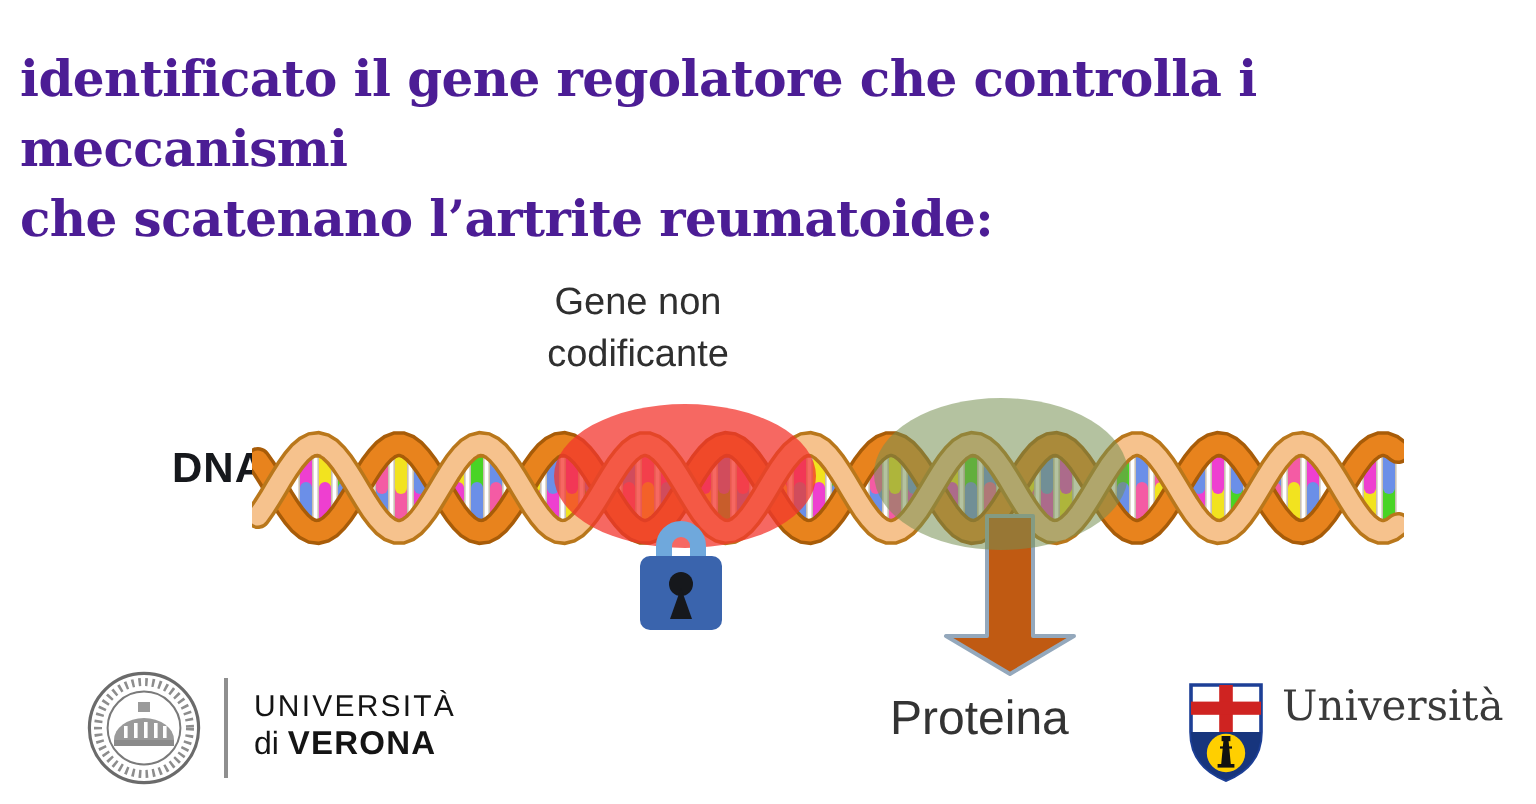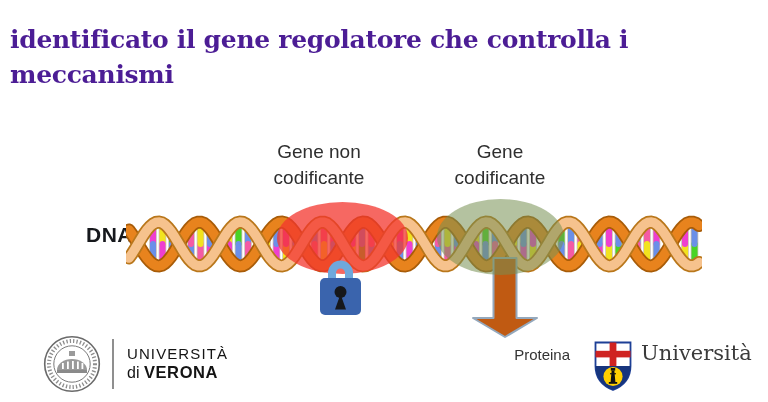--- a/index.html
+++ b/index.html
@@ -24,22 +24,22 @@
     position:absolute; left:86px; top:223px;
     font-size:21px; font-weight:700; color:#16181c; letter-spacing:0.5px;
   }
   .helix { position:absolute; left:126px; top:205px; width:576px; height:78px; }
   .overlay { position:absolute; border-radius:50%; }
   .overlay.red   { left:277px; top:202px; width:131px; height:72px; }
   .overlay.green { left:437px; top:199px; width:127px; height:76px; }
   .lock { position:absolute; left:316px; top:252px; width:49px; height:66px; }
   .arrow { position:absolute; left:471px; top:257px; width:68px; height:82px; }
   .protein-label {
-    position:absolute; left:445px; top:346px; width:125px; text-align:right;
-    font-size:15px; color:#333;
+    position:absolute; left:445px; top:346px; width:125px; text-align:left;
+    font-size:24px; color:#333;
   }
   
   .verona-seal { position:absolute; left:43px; top:335px; width:58px; height:58px; }
   .verona-divider { position:absolute; left:112px; top:339px; width:2px; height:50px; background:#8f8f8f; }
   .verona-text { position:absolute; left:127px; top:345px; color:#141414; }
   .verona-text .l1 { font-size:15px; letter-spacing:1.1px; line-height:18px; font-weight:500; }
   .verona-text .l2 { font-size:16px; line-height:18px; }
   .verona-text .l2 b { font-size:16.5px; letter-spacing:0.6px; }
   
   .genova-shield { position:absolute; left:593px; top:340px; width:40px; height:52px; }
@@ -47,24 +47,24 @@
   .genova-text .l1 { font-size:21px; line-height:23px; }
   .genova-text .l2 { font-size:21px; line-height:23px; }
 </style>
 </head>
 <body>
 
 <div class="slide">
 
   <div class="title">
     <span>identificato il gene regolatore che controlla i meccanismi</span>
+    <span>che scatenano l’artrite reumatoide:</span>
   </div>
 
   <div class="gene-label noncoding">Gene non codificante</div>
-  <div class="gene-label coding">Gene codificante</div>
 
   <div class="dna-label">DNA</div>
 
   <svg class="helix" id="dna-svg" viewBox="0 0 576 78">
       <line x1="27" y1="19.83742405399245" x2="27" y2="58.16257594600755" stroke="rgba(80,50,0,0.30)" stroke-width="7.6" stroke-linecap="round"></line>
       <line x1="27" y1="19.83742405399245" x2="27" y2="39" stroke="#ee3fd0" stroke-width="6" stroke-linecap="round"></line>
       <line x1="27" y1="39" x2="27" y2="58.16257594600755" stroke="#6b8fe8" stroke-width="6" stroke-linecap="round"></line>
       <line x1="36.5" y1="18.978675766846457" x2="36.5" y2="59.02132423315354" stroke="rgba(80,50,0,0.30)" stroke-width="7.6" stroke-linecap="round"></line>
       <line x1="36.5" y1="18.978675766846457" x2="36.5" y2="39" stroke="#f2e31f" stroke-width="6" stroke-linecap="round"></line>
       <line x1="36.5" y1="39" x2="36.5" y2="59.02132423315354" stroke="#ee3fd0" stroke-width="6" stroke-linecap="round"></line>

